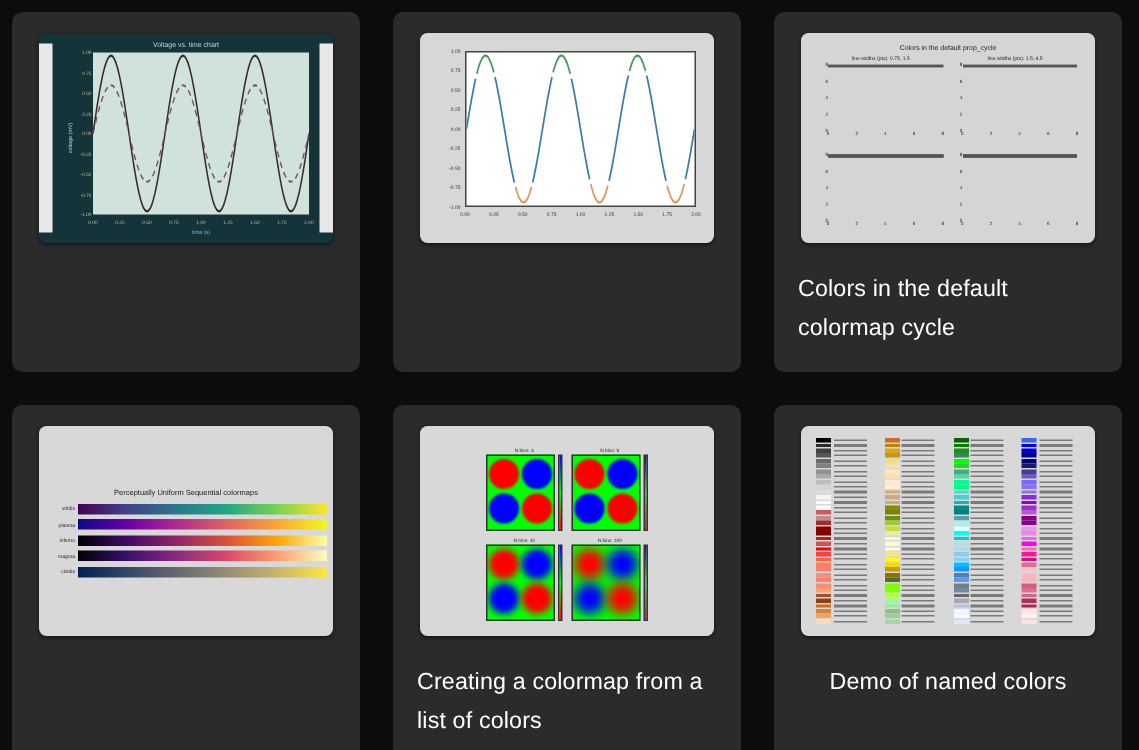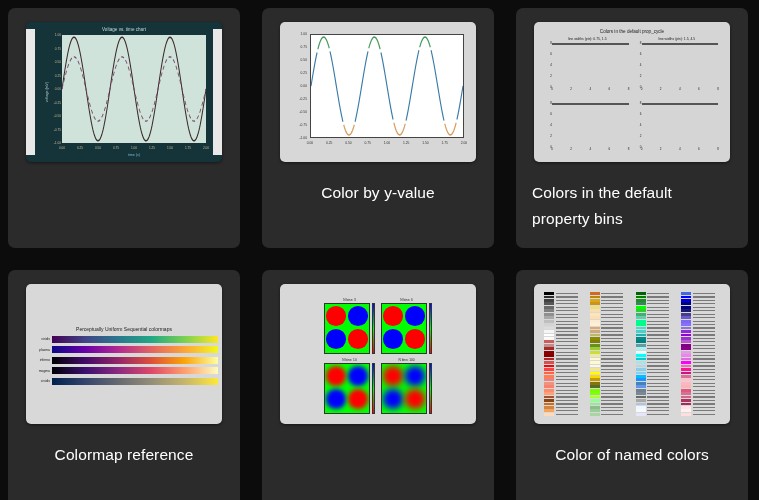--- a/index.html
+++ b/index.html
@@ -210,21 +210,20 @@
             <span class="xtick" style="left: 25%;">0.50</span>
             <span class="xtick" style="left: 37.5%;">0.75</span>
             <span class="xtick" style="left: 50%;">1.00</span>
             <span class="xtick" style="left: 62.5%;">1.25</span>
             <span class="xtick" style="left: 75%;">1.50</span>
             <span class="xtick" style="left: 87.5%;">1.75</span>
             <span class="xtick" style="left: 100%;">2.00</span>
           </div>
       </div>
     </div>
-    <div class="card-title">Color by y-value</div>
   </div>
 
   <div class="card">
     <div class="thumb-wrap">
       <div class="thumb t3">
         <div class="sup">Colors in the default prop_cycle</div>
         <div class="grid4" id="t3grid">
             <div class="sub">
               <div class="subtitle">line widths (pts): 0.75, 1.5</div>
               <div style="position: relative; flex: 1 1 0%; margin-left: 6px;">
@@ -441,21 +440,21 @@
                 <span style="left: 0%;">0</span>
                 <span style="left: 25%;">2</span>
                 <span style="left: 50%;">4</span>
                 <span style="left: 75%;">6</span>
                 <span style="left: 100%;">8</span>
               </div>
             </div>
           </div>
       </div>
     </div>
-    <div class="card-title left">Colors in the default property bins</div>
+    <div class="card-title left">Colors in the default colormap cycle</div>
   </div>
 
   <div class="card">
     <div class="thumb-wrap">
       <div class="thumb t4">
         <div class="title">Perceptually Uniform Sequential colormaps</div>
         <div class="rows" id="t4rows">
             <div class="row">
               <div class="name">viridis</div>
               <div class="bar" style="background: linear-gradient(to right, rgb(68, 1, 84), rgb(65, 68, 135), rgb(42, 120, 142), rgb(34, 168, 132), rgb(122, 209, 81), rgb(253, 231, 37));"></div>
@@ -472,21 +471,20 @@
               <div class="name">magma</div>
               <div class="bar" style="background: linear-gradient(to right, rgb(0, 0, 4), rgb(59, 15, 112), rgb(140, 41, 129), rgb(222, 73, 104), rgb(254, 159, 109), rgb(252, 253, 191));"></div>
             </div>
             <div class="row">
               <div class="name">cividis</div>
               <div class="bar" style="background: linear-gradient(to right, rgb(0, 34, 78), rgb(53, 69, 108), rgb(102, 105, 112), rgb(148, 142, 119), rgb(199, 181, 108), rgb(254, 232, 56));"></div>
             </div>
           </div>
       </div>
     </div>
-    <div class="card-title">Colormap reference</div>
   </div>
 
   <div class="card">
     <div class="thumb-wrap">
       <div class="thumb t5">
         <div class="grid4" id="t5grid">
             <div class="sub">
               <div class="subtitle">N bins: 3</div>
               <div class="body">
                 <div class="img" style="background: rgb(0, 255, 0);">
@@ -530,20 +528,21 @@
                   <div class="blob" style="left: 52%; top: 4%; width: 46%; height: 40%; background: rgb(0, 0, 255); filter: blur(3.4px);"></div>
                   <div class="blob" style="left: 2%; top: 52%; width: 46%; height: 40%; background: rgb(0, 0, 255); filter: blur(3.4px);"></div>
                   <div class="blob" style="left: 52%; top: 52%; width: 46%; height: 40%; background: rgb(255, 0, 0); filter: blur(3.4px);"></div>
                 </div>
                 <div class="cbar" style="background: linear-gradient(to top, rgb(255, 0, 0), rgb(0, 255, 0), rgb(0, 0, 255));"></div>
               </div>
             </div>
           </div>
       </div>
     </div>
+    <div class="card-title left">Creating a colormap from a list of colors</div>
   </div>
 
   <div class="card">
     <div class="thumb-wrap">
       <div class="thumb t6">
         <div class="cols" id="t6cols">
             <div class="col">
               <div class="sw">
                 <div class="chip" style="background: rgb(0, 0, 0);"></div>
                 <div class="lbl"></div>
@@ -1123,16 +1122,16 @@
                 <div class="lbl"></div>
               </div>
               <div class="sw">
                 <div class="chip" style="background: rgb(255, 222, 222);"></div>
                 <div class="lbl"></div>
               </div>
             </div>
           </div>
       </div>
     </div>
-    <div class="card-title">Color of named colors</div>
+    <div class="card-title">Demo of named colors</div>
   </div>
 
 </div>
 
 </body></html>

